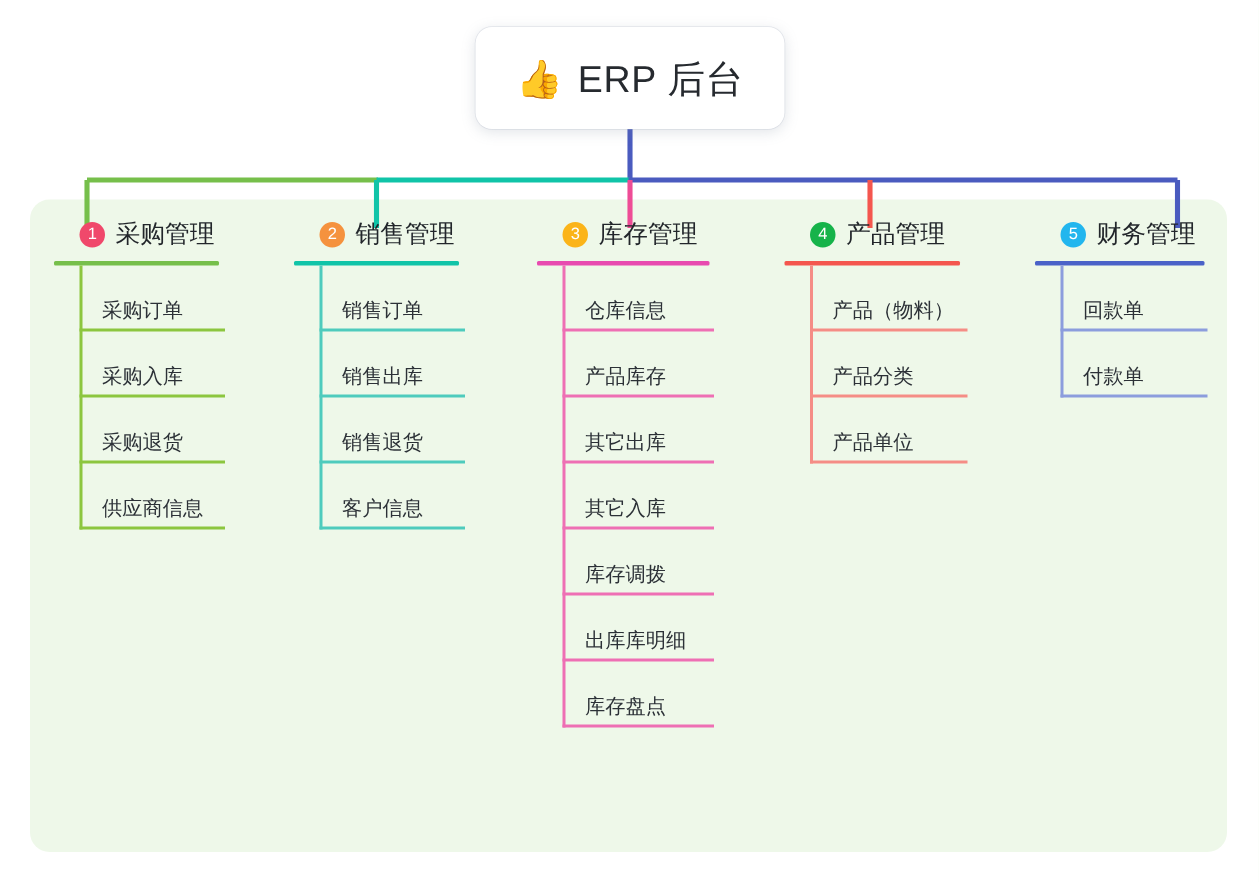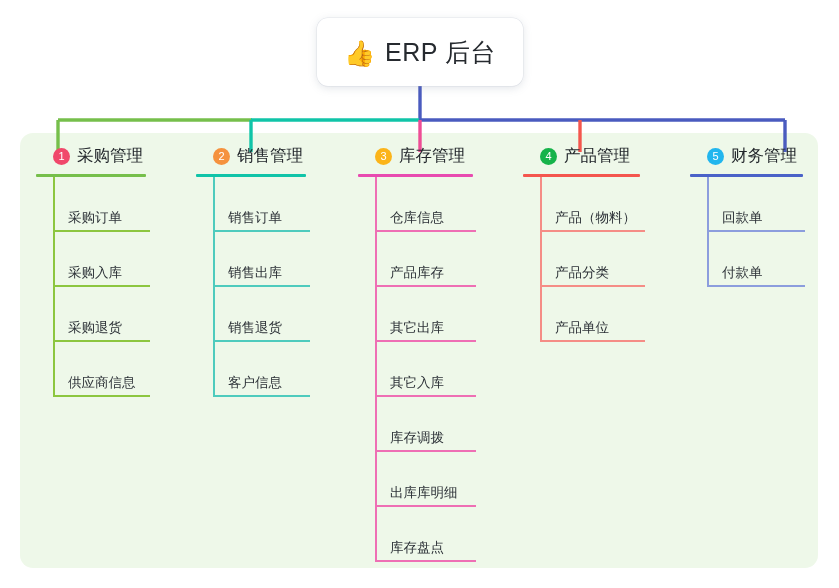--- a/index.html
+++ b/index.html
@@ -122,21 +122,21 @@
   }
   .spine {
     position: absolute;
     left: 17px;
     top: 0;
     bottom: 0;
     width: 2px;
   }
   .leaf {
     position: relative;
-    height: 55px;
+    height: 44px;
     box-sizing: border-box;
     display: flex;
     align-items: flex-end;
   }
   .leaf-label {
     font-size: 13.5px;
     color: #2c3137;
     white-space: nowrap;
     padding-left: 15px;
     padding-bottom: 7px;

